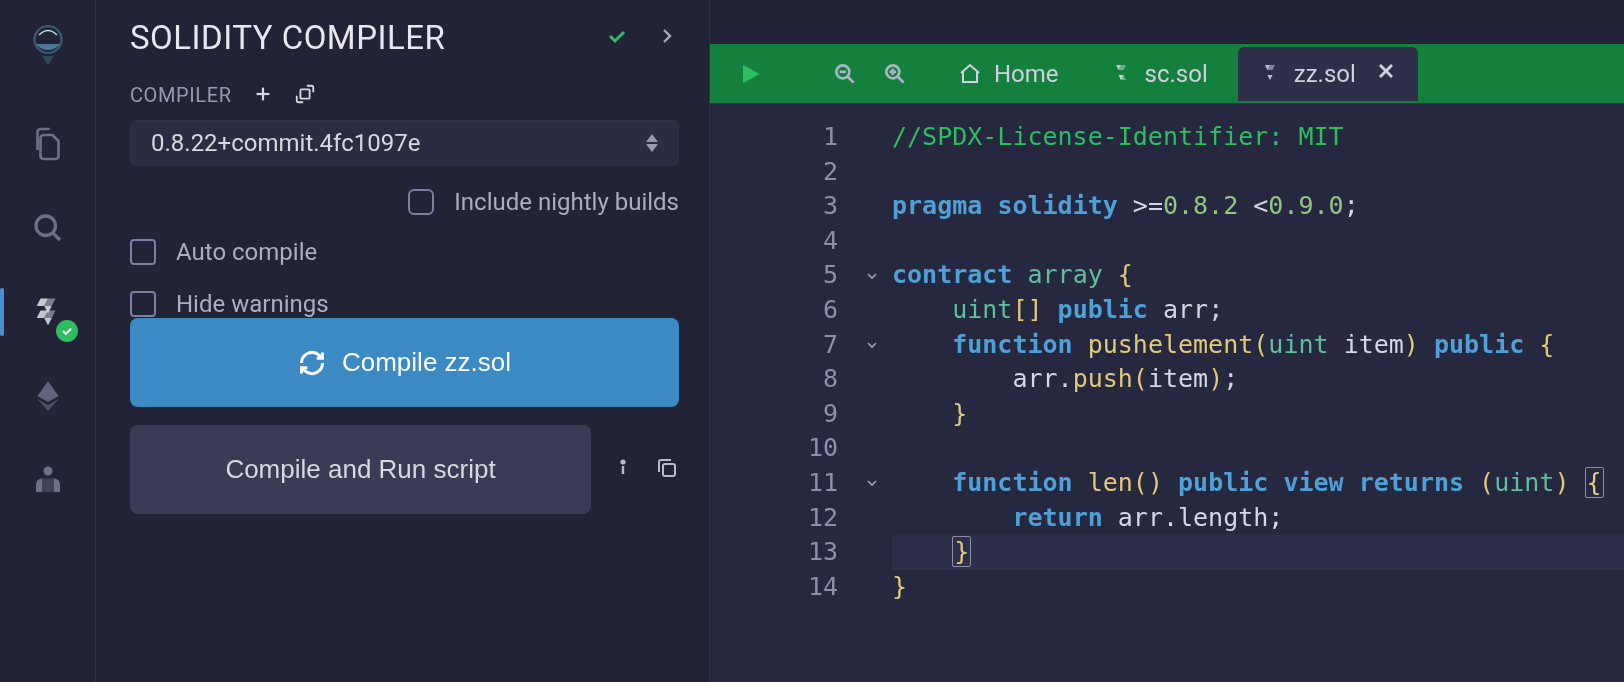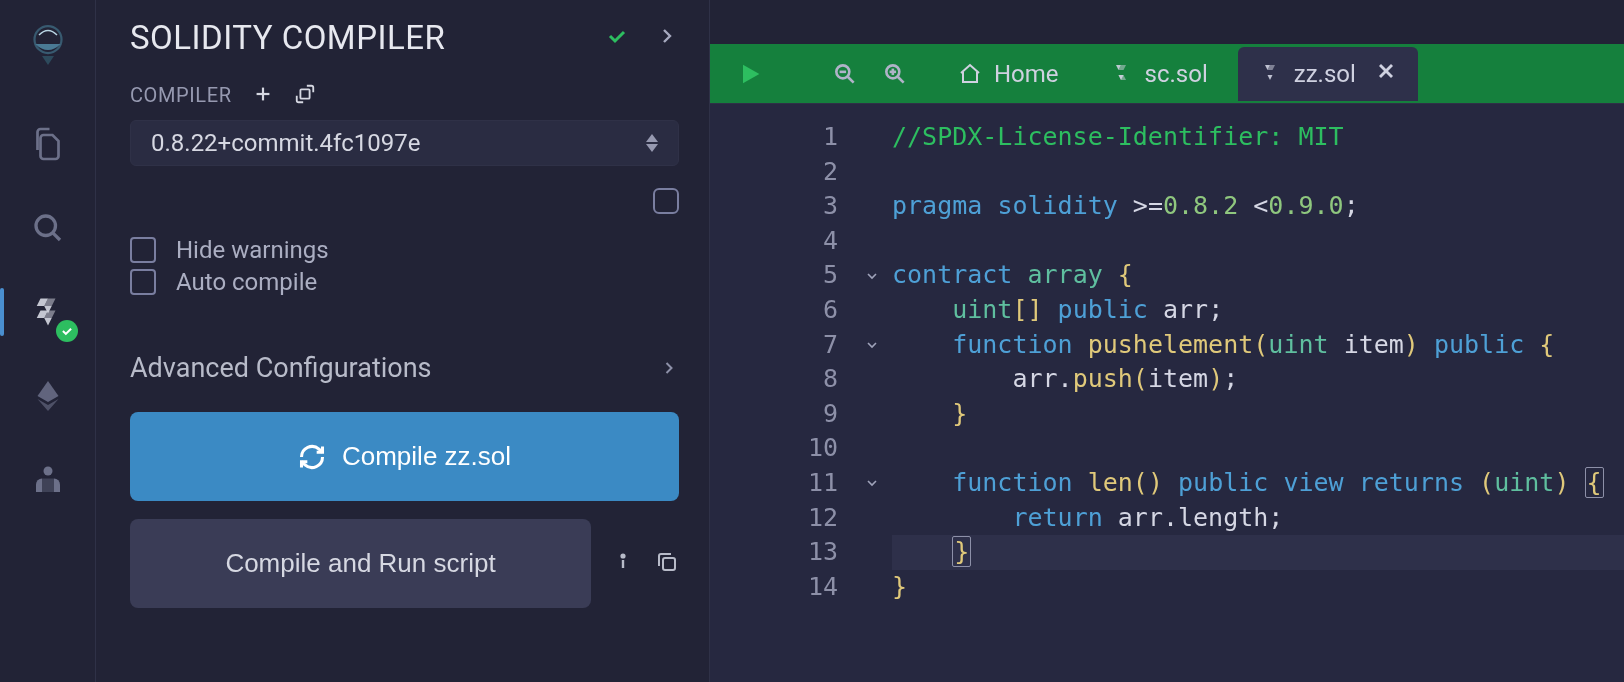--- a/index.html
+++ b/index.html
@@ -67,21 +67,21 @@
   .gutter .ln { height:34.6px; display:flex; align-items:center; justify-content:flex-end; gap:10px; padding-right:10px;}
   .fold-col { width:28px; background:#262840; padding-top:16px; color:#9fa3ba; display:flex; flex-direction:column; }
   .fold-col .fc { height:34.6px; display:flex; align-items:center; justify-content:center; }
   .fold-col svg { width:16px; height:16px; }
   .code { flex:1; background:#262840; padding:16px 0 12px 6px; white-space:pre; color:#d5d7e4;}
   .code .row { height:34.6px; }
   .code .row.current { background:#2e304a; }
 
   
   .c-comment { color:#2dbe60; }
-  .c-key { color:#4ea0d6; }
+  .c-key { color:#4ea0d6;font-weight:bold; }
   .c-num { color:#8fc77e; }
   .c-op { color:#d5d7e4; }
   .c-type { color:#5fbf9f; }
   .c-ident { color:#d5d7e4; }
   .c-func { color:#e0c97a; }
   .c-brace { color:#e0c97a; }
   .bracket-hl { border:1px solid #8d90a8; border-radius:2px; padding:0 1px;}
 </style>
 </head>
 <body>
@@ -173,37 +173,32 @@
           <polygon points="6,0 12,8 0,8" fill="currentColor"></polygon>
         </svg>
       <svg viewBox="0 0 12 8">
           <polygon points="0,0 12,0 6,8" fill="currentColor"></polygon>
         </svg>
     </span>
   </div>
 
   <div class="checkbox-row right-align">
     <span class="cb round"></span>
-  </div>
-
+    <span>Include nightly builds</span>
+  </div>
+
+  <div class="checkbox-row" style="margin-bottom:20px;">
+    <span class="cb"></span>
+    <span>Auto compile</span>
+  </div>
   <div class="checkbox-row">
     <span class="cb"></span>
     <span>Hide warnings</span>
   </div>
-  <div class="checkbox-row" style="margin-bottom:20px;">
-    <span class="cb"></span>
-    <span>Auto compile</span>
-  </div>
-
-  <div class="adv-row">
-    <span>Advanced Configurations</span>
-    <svg viewBox="0 0 24 24" fill="none" stroke="currentColor" stroke-width="2.4">
-        <polyline points="9 6 15 12 9 18"></polyline>
-      </svg>
-  </div>
+
 
   <button class="btn btn-primary">
     <svg viewBox="0 0 24 24" fill="none" stroke="currentColor" stroke-width="2.6">
         <path d="M3 12a9 9 0 0 1 15-6.7L21 8"></path>
         <polyline points="21 3 21 8 16 8"></polyline>
         <path d="M21 12a9 9 0 0 1-15 6.7L3 16"></path>
         <polyline points="3 21 3 16 8 16"></polyline>
       </svg>
     <span>Compile zz.sol</span>
   </button>

